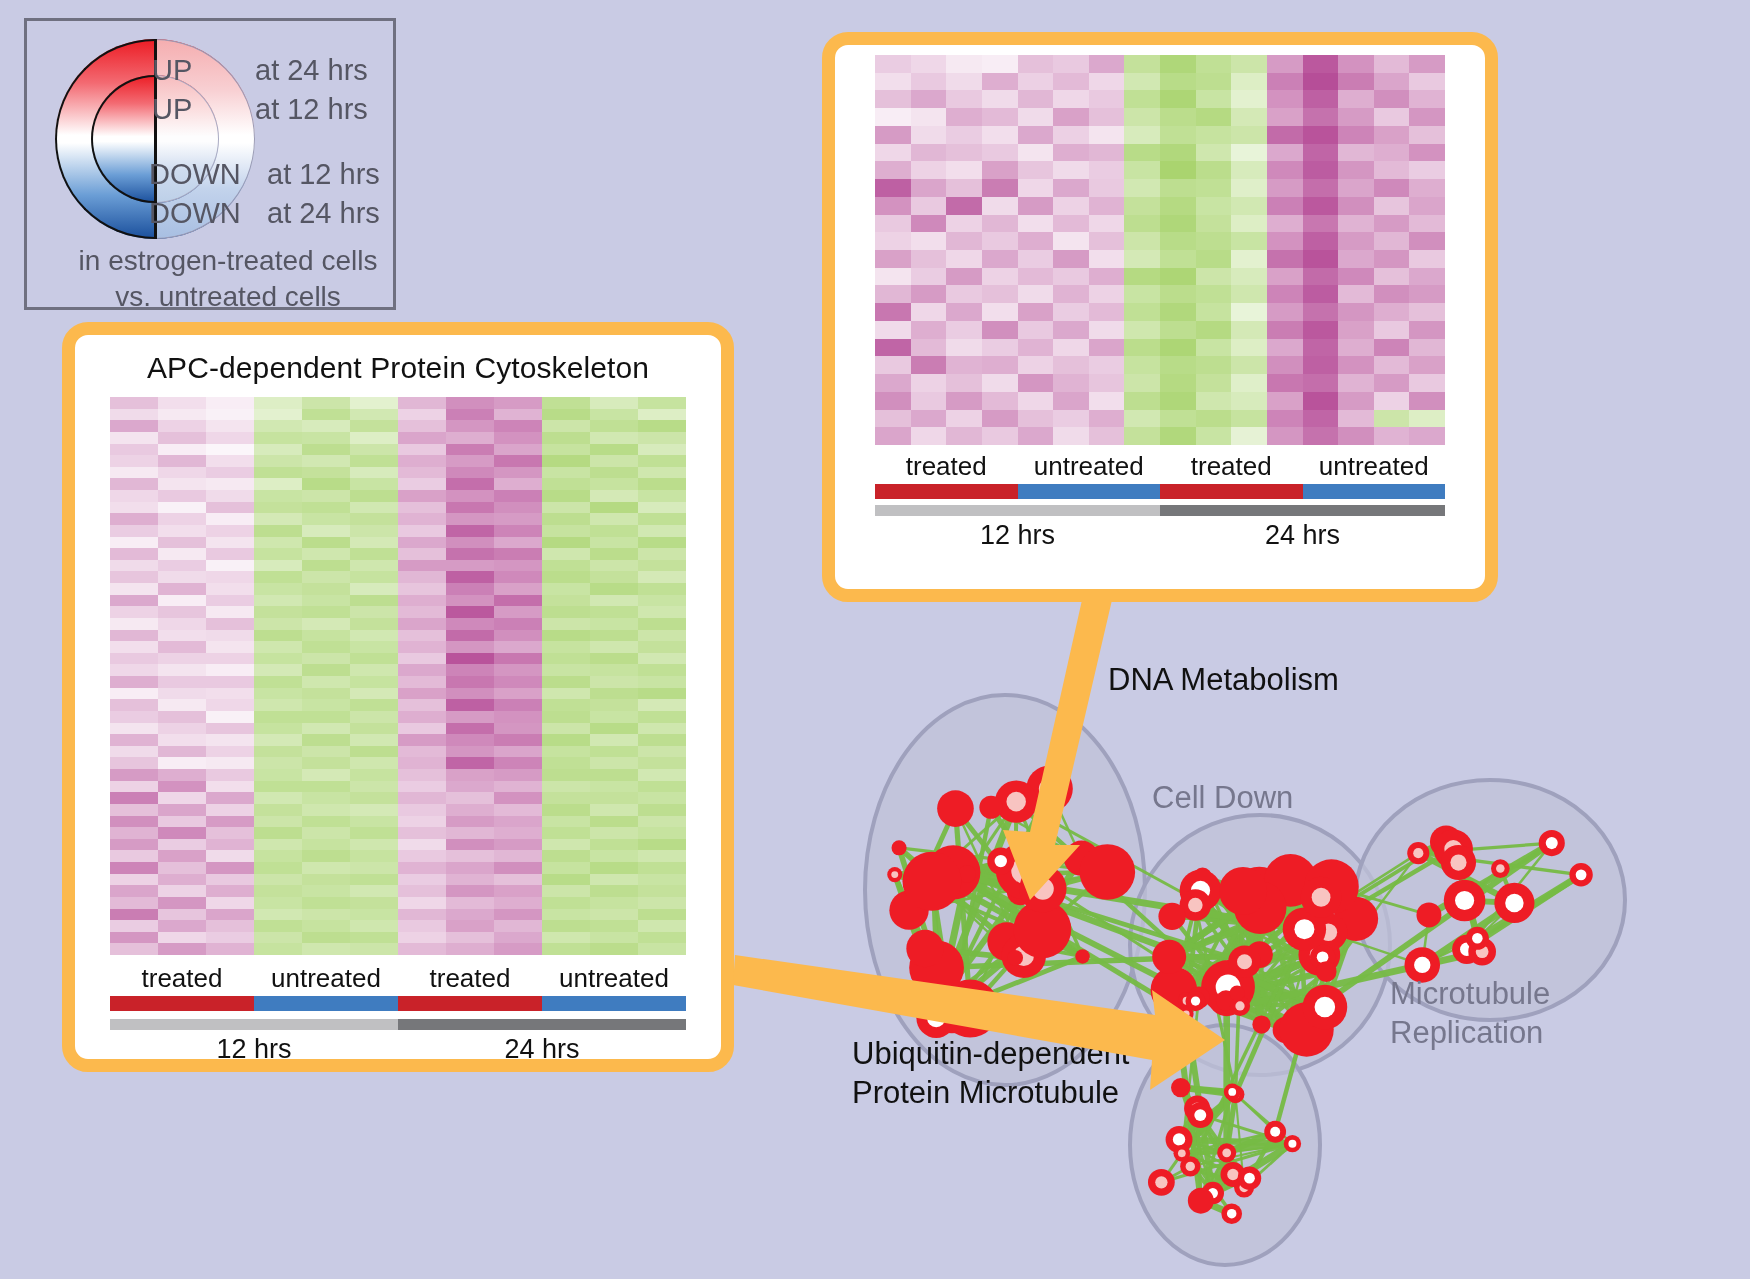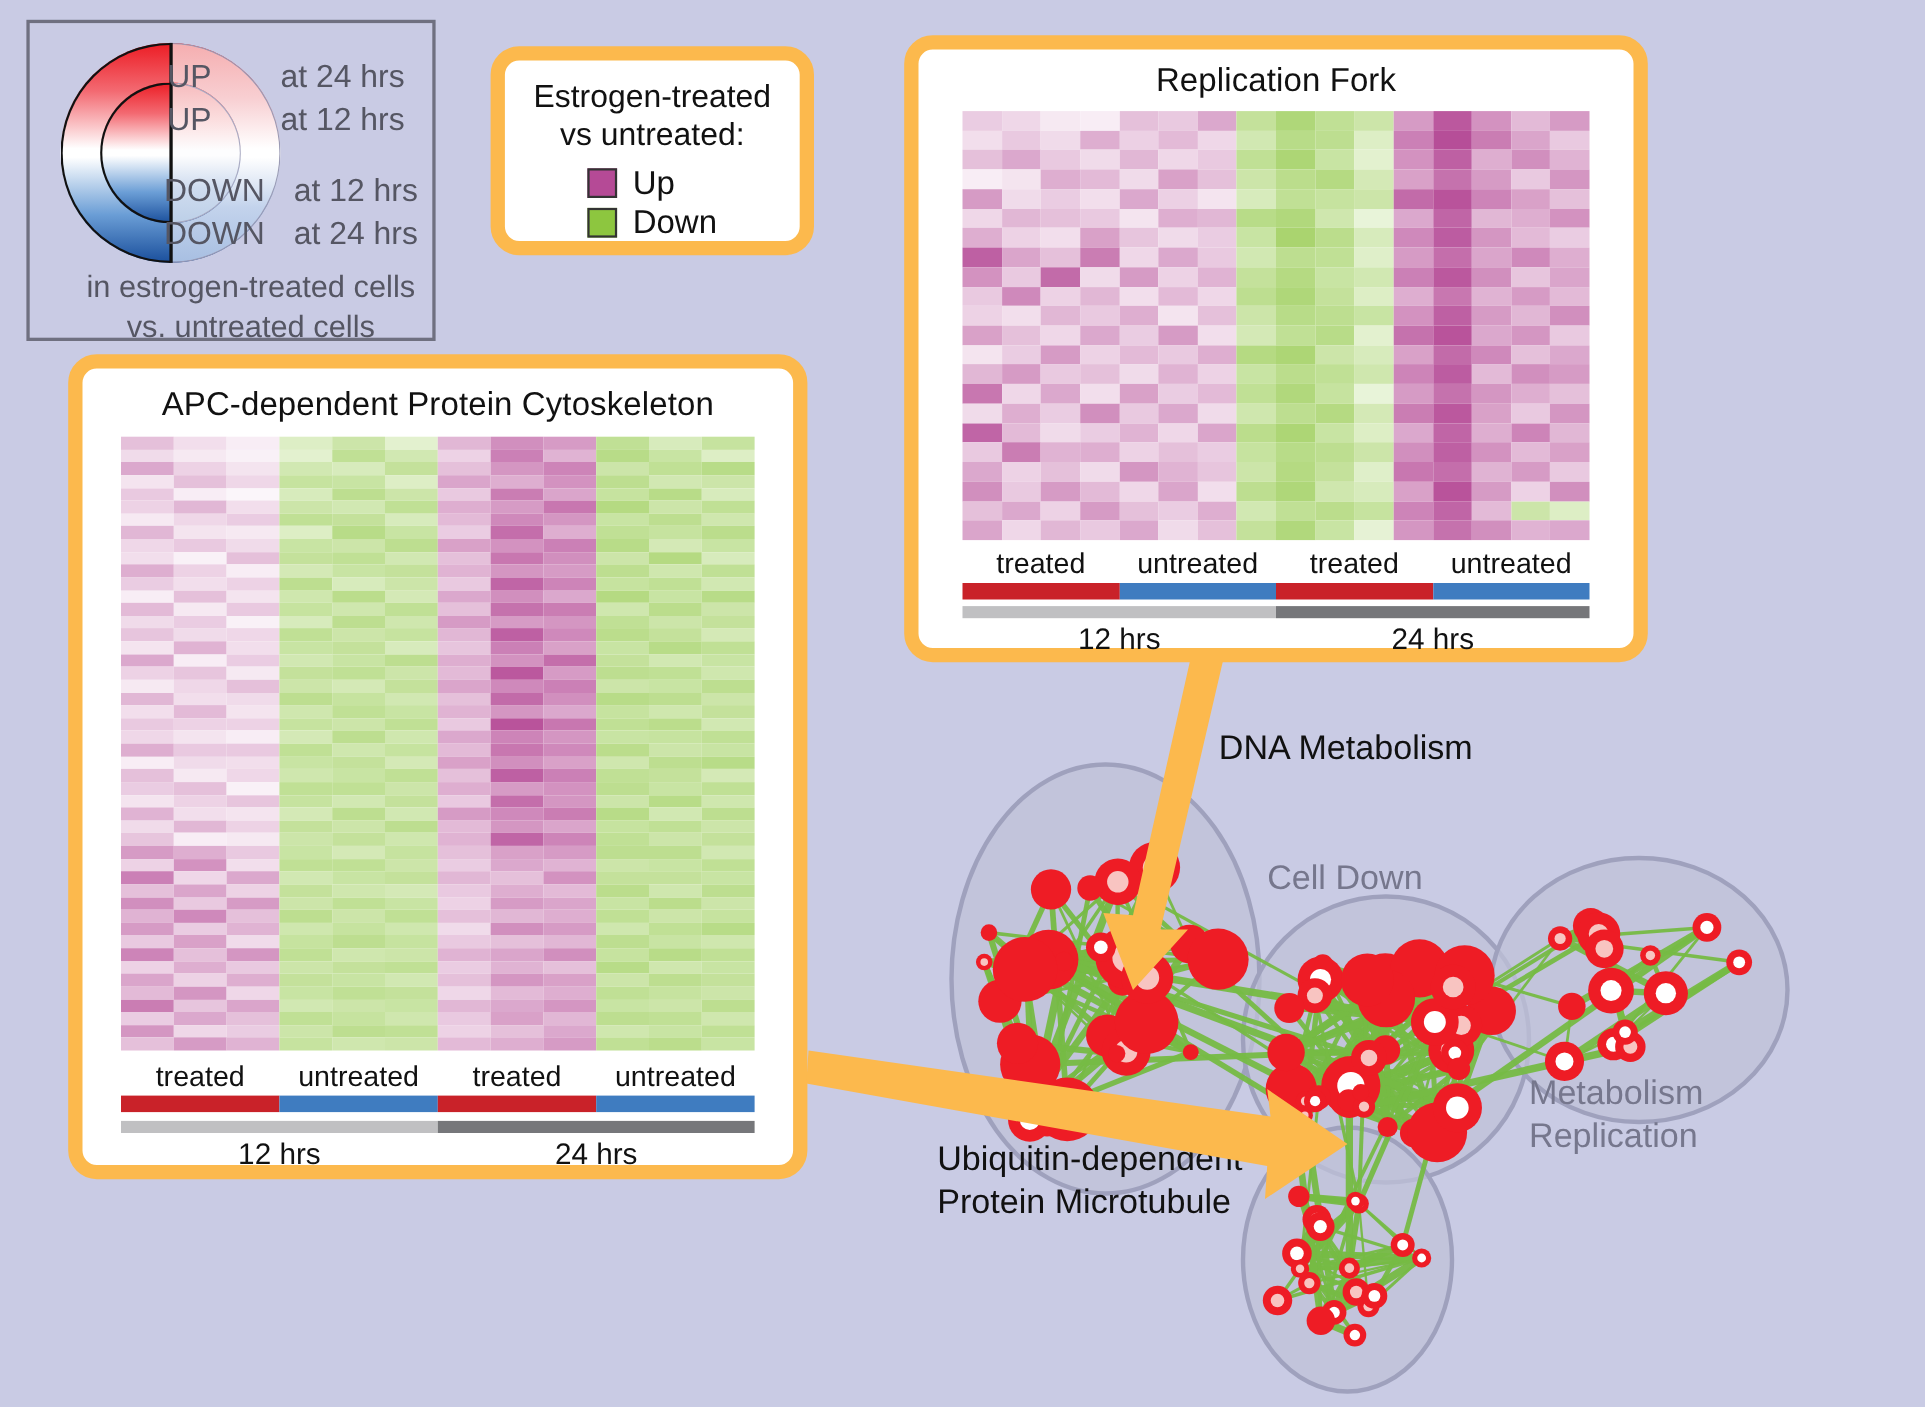--- a/index.html
+++ b/index.html
@@ -134,41 +134,22 @@
 
     <span class="leg-key" style="left:122px;top:176px;">DOWN</span>
     <span class="leg-row" style="left:240px;top:176px;">at 24 hrs</span>
 
     <div class="leg-note" style="top:222px;margin-left:36px;">
       <div>in estrogen-treated cells</div>
       <div>vs. untreated cells</div>
     </div>
   </div>
 
-  <div class="orange-card" id="legend-updown">
-    <div class="inner">
-      <div class="lg-title">
-        <div>Estrogen-treated</div>
-        <div>vs untreated:</div>
-      </div>
-      <div class="lg-items">
-        <div class="lg-item">
-          <span class="sw" id="sw-up" style="background: rgb(181, 74, 150);"></span>
-          <span class="lg-lab">Up</span>
-        </div>
-        <div class="lg-item">
-          <span class="sw" id="sw-down" style="background: rgb(141, 198, 63);"></span>
-          <span class="lg-lab">Down</span>
-        </div>
-      </div>
-    </div>
-  </div>
 
   <div class="orange-card" id="card-replication">
-    <div class="hm-title">Replication Fork</div>
     <div class="hm-grid" id="hm-rep" style="width: 570px; height: 390px; margin-top: 10px; grid-template-columns: repeat(16, 1fr); grid-template-rows: repeat(22, 1fr);">
         <div class="hm-cell" style="background: rgb(234, 204, 226);"></div>
         <div class="hm-cell" style="background: rgb(239, 215, 232);"></div>
         <div class="hm-cell" style="background: rgb(246, 233, 242);"></div>
         <div class="hm-cell" style="background: rgb(248, 237, 245);"></div>
         <div class="hm-cell" style="background: rgb(229, 192, 218);"></div>
         <div class="hm-cell" style="background: rgb(233, 201, 224);"></div>
         <div class="hm-cell" style="background: rgb(219, 168, 205);"></div>
         <div class="hm-cell" style="background: rgb(196, 225, 155);"></div>
         <div class="hm-cell" style="background: rgb(175, 215, 121);"></div>
@@ -1563,21 +1544,21 @@
           <circle cx="441.70701505775384" cy="613.7239565171324" r="10.334535361423406" fill="#ee1c25"></circle>
           <circle cx="441.70701505775384" cy="613.7239565171324" r="4.753886266254767" fill="#ffffff"></circle>
           <circle cx="390.75580725104237" cy="487.58947414673537" r="9.711988211475308" fill="#ee1c25"></circle>
           <circle cx="371.37904724354235" cy="582.2924778664307" r="13.375756266236191" fill="#ee1c25"></circle>
           <circle cx="371.37904724354235" cy="582.2924778664307" r="6.152847882468648" fill="#f8c4c1"></circle>
         </g>
       </svg>
     <div class="net-label" id="lbl-dna">DNA Metabolism</div>
     <div class="net-label" id="lbl-cellcycle">Cell Down</div>
     <div class="net-label" id="lbl-micro">
-      <div>Metabolism</div>
+      <div>Microtubule</div>
       <div>Replication</div>
     </div>
     <div class="net-label" id="lbl-ubi">
       <div>Ubiquitin-dependent</div>
       <div>Protein Microtubule</div>
     </div>
   </div>
 
   <svg id="arrows" style="position:absolute;left:0;top:0;width:1750px;height:1279px;pointer-events:none;">
       <polygon points="1082,600 1112,600 1055,845 1080,845 1030,900 1003,830 1030,832" fill="#fcb94d"></polygon>

